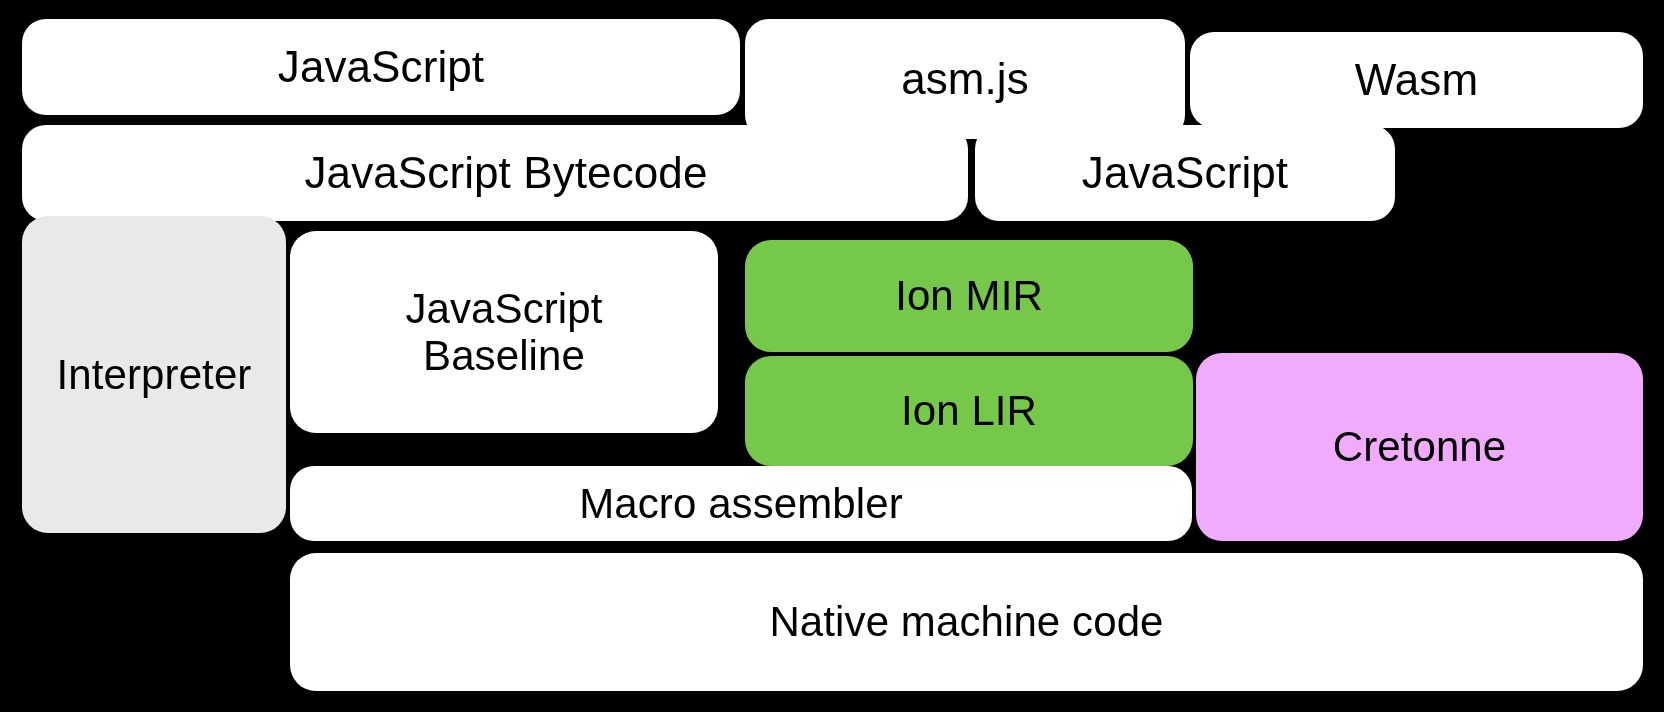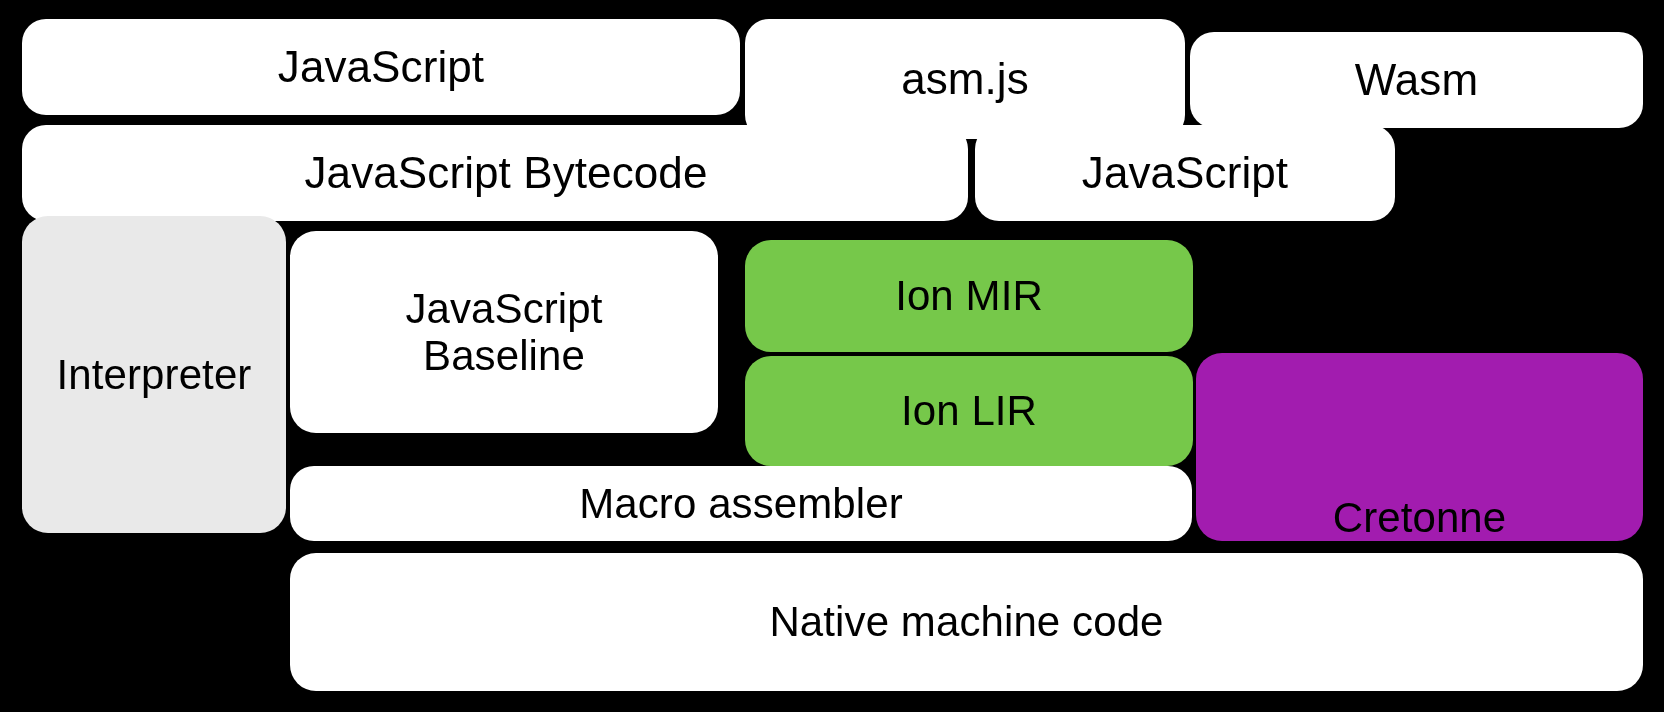--- a/index.html
+++ b/index.html
@@ -26,21 +26,21 @@
     color: #000000;
     background: #ffffff;
     border-radius: 26px;
     line-height: 1.12;
     font-weight: 400;
     letter-spacing: 0.1px;
     -webkit-font-smoothing: antialiased;
   }
   .node.gray   { background: #e9e9e9; }
   .node.green  { background: #76c84a; }
-  .node.pink   { background: #a21caf; align-items: flex-end; }
+  .node.pink   { background: #f0abfc; }
 
   
   #n-javascript      { left: 22px;   top: 11px;  width: 718px; height: 96px;  font-size: 44px; border-radius: 24px; }
   #n-asmjs           { left: 745px;  top: 11px;  width: 440px; height: 120px;  font-size: 44px; border-radius: 24px; }
   #n-wasm            { left: 1190px; top: 24px;  width: 453px; height: 96px;  font-size: 44px; border-radius: 24px; }
 
   
   #n-js-bytecode     { left: 22px;   top: 117px; width: 946px; height: 96px;  font-size: 44px; border-radius: 24px; padding-left: 22px; }
   #n-baldrmonkey     { left: 975px;  top: 117px; width: 420px; height: 96px;  font-size: 44px; border-radius: 24px; }
 

